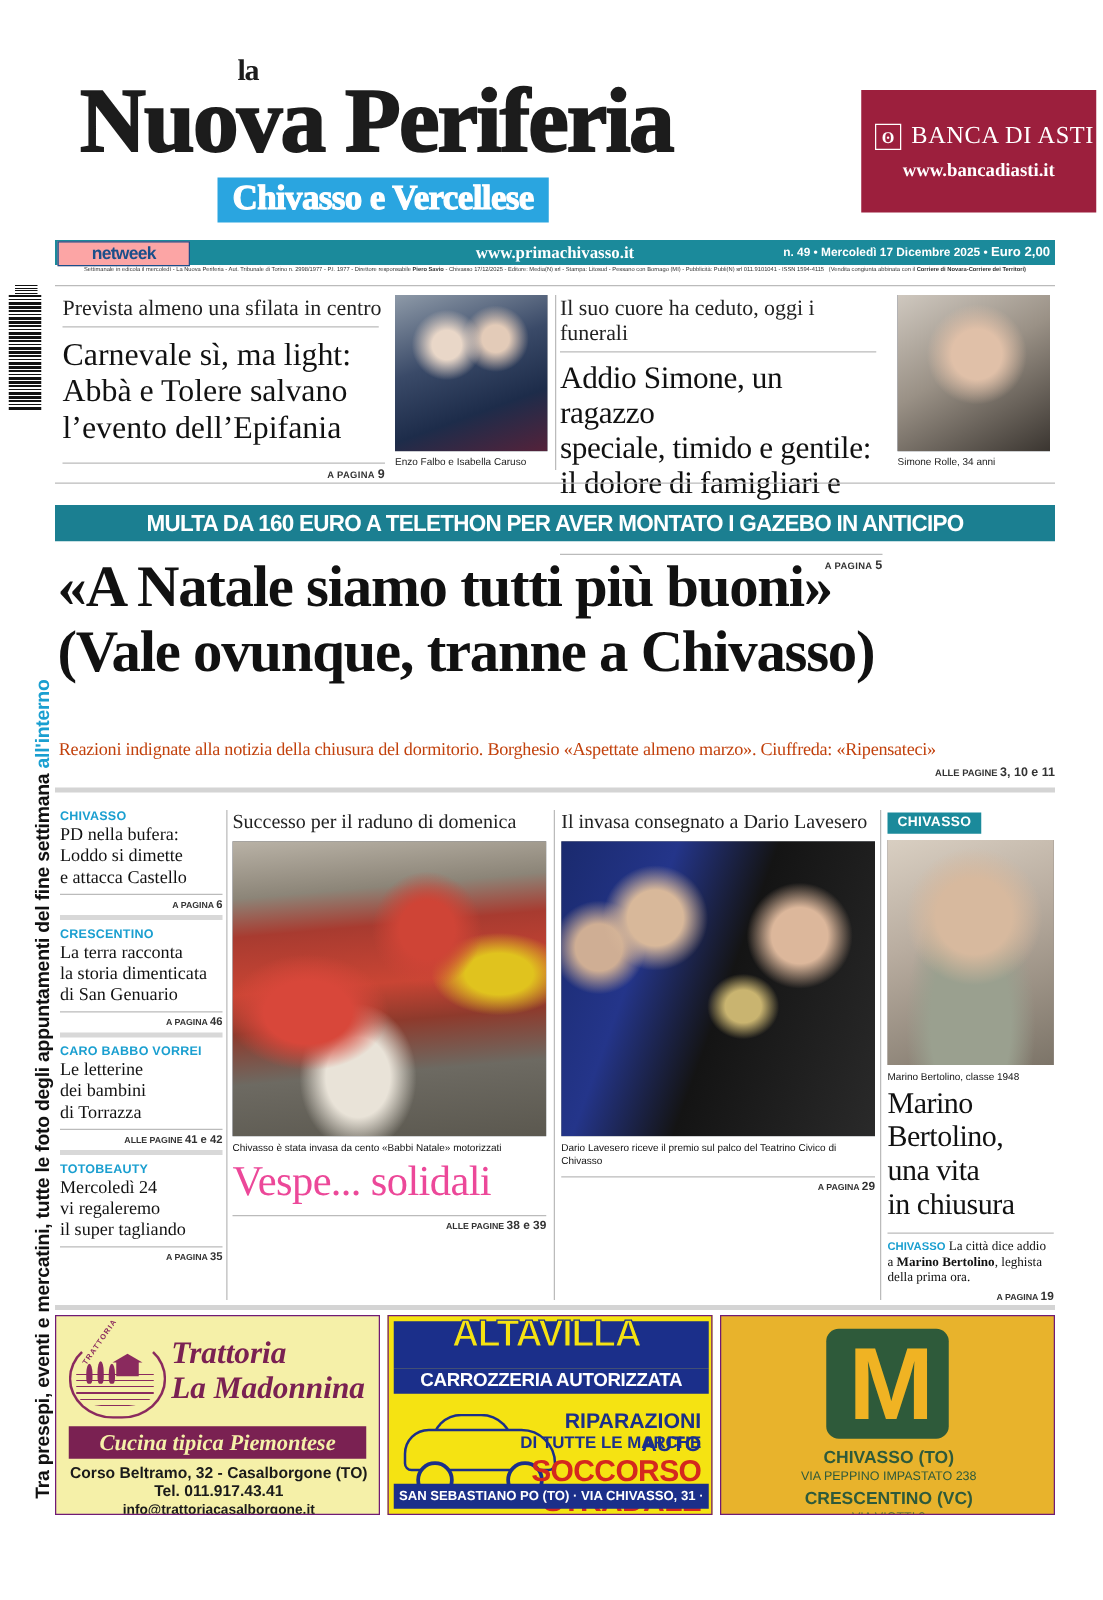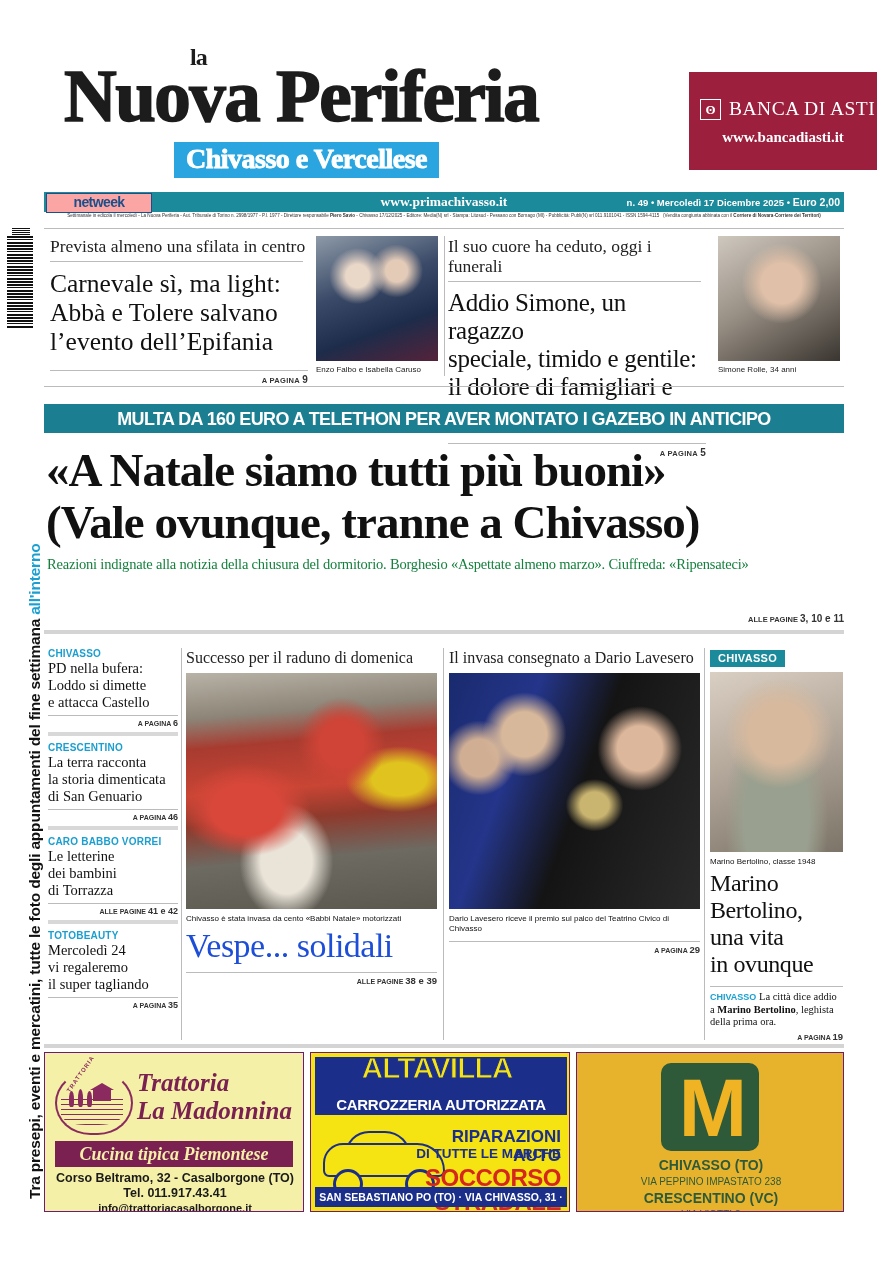--- a/index.html
+++ b/index.html
@@ -169,23 +169,23 @@
     transform:scaleX(0.97);
   }
   .bighead{
     position:absolute;left:46px;top:444px;width:800px;
     font-family:"Liberation Serif", serif;
     font-weight:700;font-size:47px;line-height:52px;color:#111;
     letter-spacing:-1px;
   }
   .bighead .l2{display:block;}
   .subhead{
-    position:absolute;left:47px;top:556px;width:800px;
-    font-family:"Liberation Serif", serif;
-    font-size:14.5px;color:#15803d;letter-spacing:-0.2px;
+    position:absolute;left:47px;top:592px;width:800px;
+    font-family:"Liberation Serif", serif;
+    font-size:14.5px;color:#c2410c;letter-spacing:-0.2px;
   }
   .allepg{
     position:absolute;right:38px;top:613px;
     font-family:"Liberation Sans", sans-serif;
     font-size:7.5px;font-weight:700;color:#333;
   }
   .allepg b{font-size:10px;}
   .greyrule{position:absolute;left:44px;top:630px;width:800px;height:4px;background:#d4d4d4;}
   .greyrule2{position:absolute;left:44px;top:1044px;width:800px;height:4px;background:#d4d4d4;}
 
@@ -219,21 +219,21 @@
     font-family:"Liberation Serif", serif;
     font-size:16px;color:#222;line-height:19px;margin-bottom:6px;
   }
   .photo-box{width:100%;height:236px;background:#6a6f78;position:relative;overflow:hidden;}
   .photo-cap{
     font-family:"Liberation Sans", sans-serif;
     font-size:8px;color:#111;margin:5px 0 3px 0;line-height:10px;
   }
   .col-head{
     font-family:"Liberation Serif", serif;
-    font-size:34px;line-height:38px;color:#1d4ed8;letter-spacing:-0.5px;
+    font-size:34px;line-height:38px;color:#ec4899;letter-spacing:-0.5px;
   }
   .col-pg{
     font-family:"Liberation Sans", sans-serif;
     font-size:7px;font-weight:700;color:#333;text-align:right;
     border-top:1px solid #bbb;margin-top:7px;padding-top:2px;
   }
   .col-pg b{font-size:9.5px;}
 
   .loc-tag{
     background:#1b8a9b;color:#fff;
@@ -573,21 +573,21 @@
   <div class="col-right">
     <div class="loc-tag">CHIVASSO</div>
     <div class="rphoto">
         <div class="ph p-mar"></div>
       </div>
     <div class="rcap">Marino Bertolino, classe 1948</div>
     <div class="rhead">
       <span>Marino</span><br>
       <span>Bertolino,</span><br>
       <span>una vita</span><br>
-      <span>in ovunque</span>
+      <span>in chiusura</span>
     </div>
     <div class="rbody"><span class="loc">CHIVASSO</span> <span>La città dice addio a </span><b>Marino Bertolino</b><span>, leghista della prima ora.</span></div>
     <div class="rpg"><span>A PAGINA</span> <b>19</b></div>
   </div>
 
   <div class="greyrule2"></div>
 
   <div class="ads">
 
     <div class="ad ad1">

